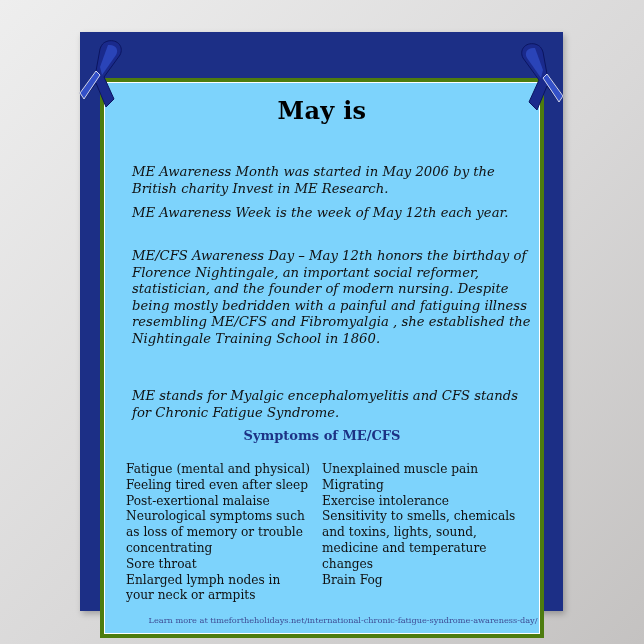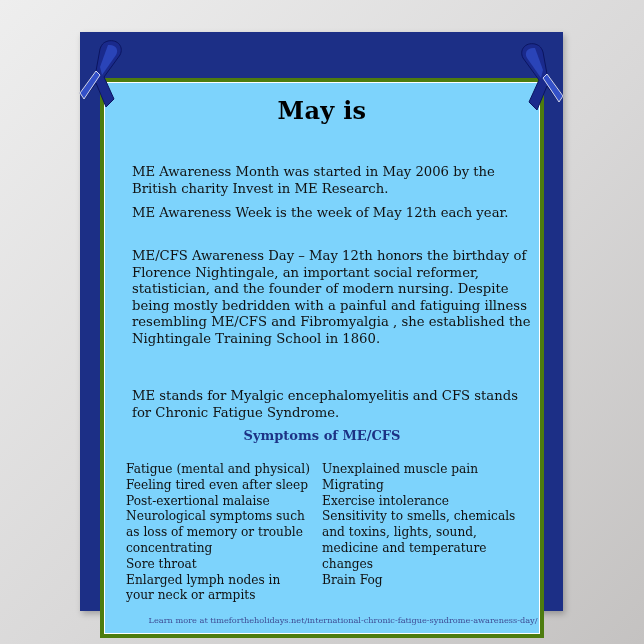--- a/index.html
+++ b/index.html
@@ -21,21 +21,21 @@
   .ribbon.right { right:-2px; top:8px; transform:scaleX(-1); }
   .title1 {
     position:absolute; left:0; right:0; top:14px; text-align:center;
     font-size:24px; font-weight:bold; color:#000; letter-spacing:0.3px;
   }
   .title2 {
     position:absolute; left:0; right:0; top:42px; text-align:center;
     font-size:27px; font-weight:bold; color:#1d3285; letter-spacing:-0.5px;
   }
   .para {
-    position:absolute; left:28px; width:400px; font-size:13.2px; line-height:16.6px; color:#111;
+    position:absolute; left:28px; width:400px; font-size:13.2px; line-height:16.6px; color:#111;font-style:italic;
   }
   .symp-title {
     position:absolute; left:0; right:0; top:346px; text-align:center;
     font-size:13px; font-weight:bold; color:#1d3285;
   }
   .col { position:absolute; top:380px; font-size:12.2px; line-height:15.8px; color:#111; }
   .col.left { left:22px; width:190px; }
   .col.right { left:218px; width:205px; }
   .col div { white-space:pre-line; }
   .footer {

